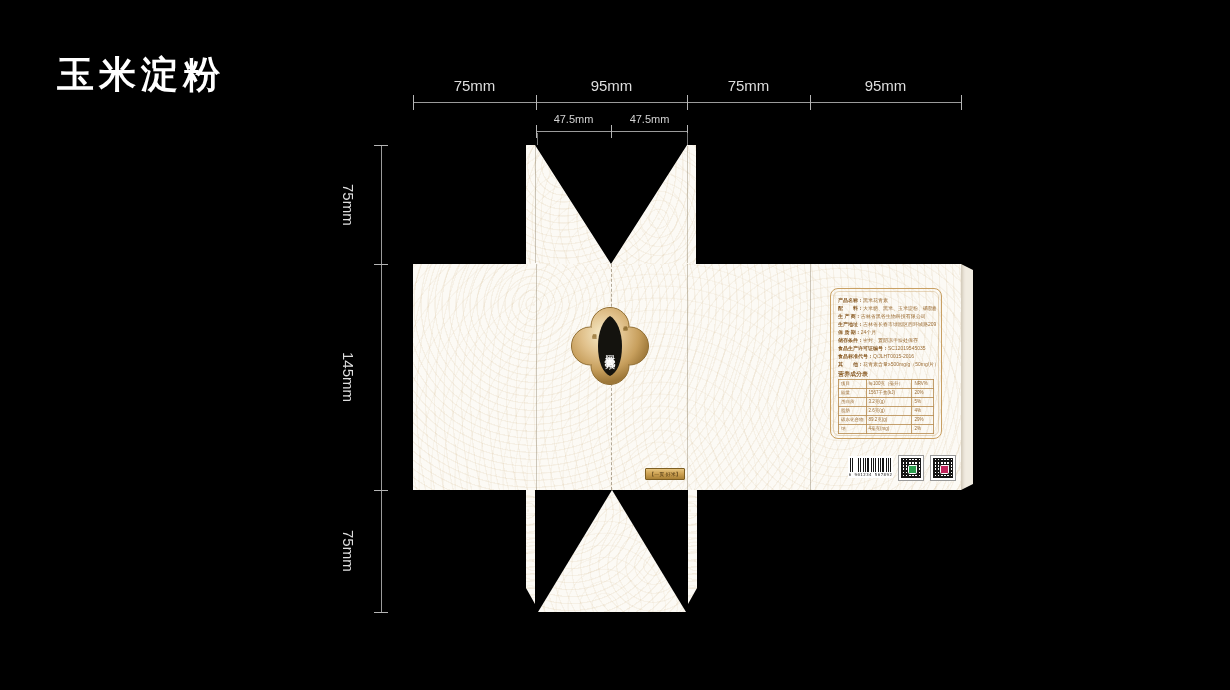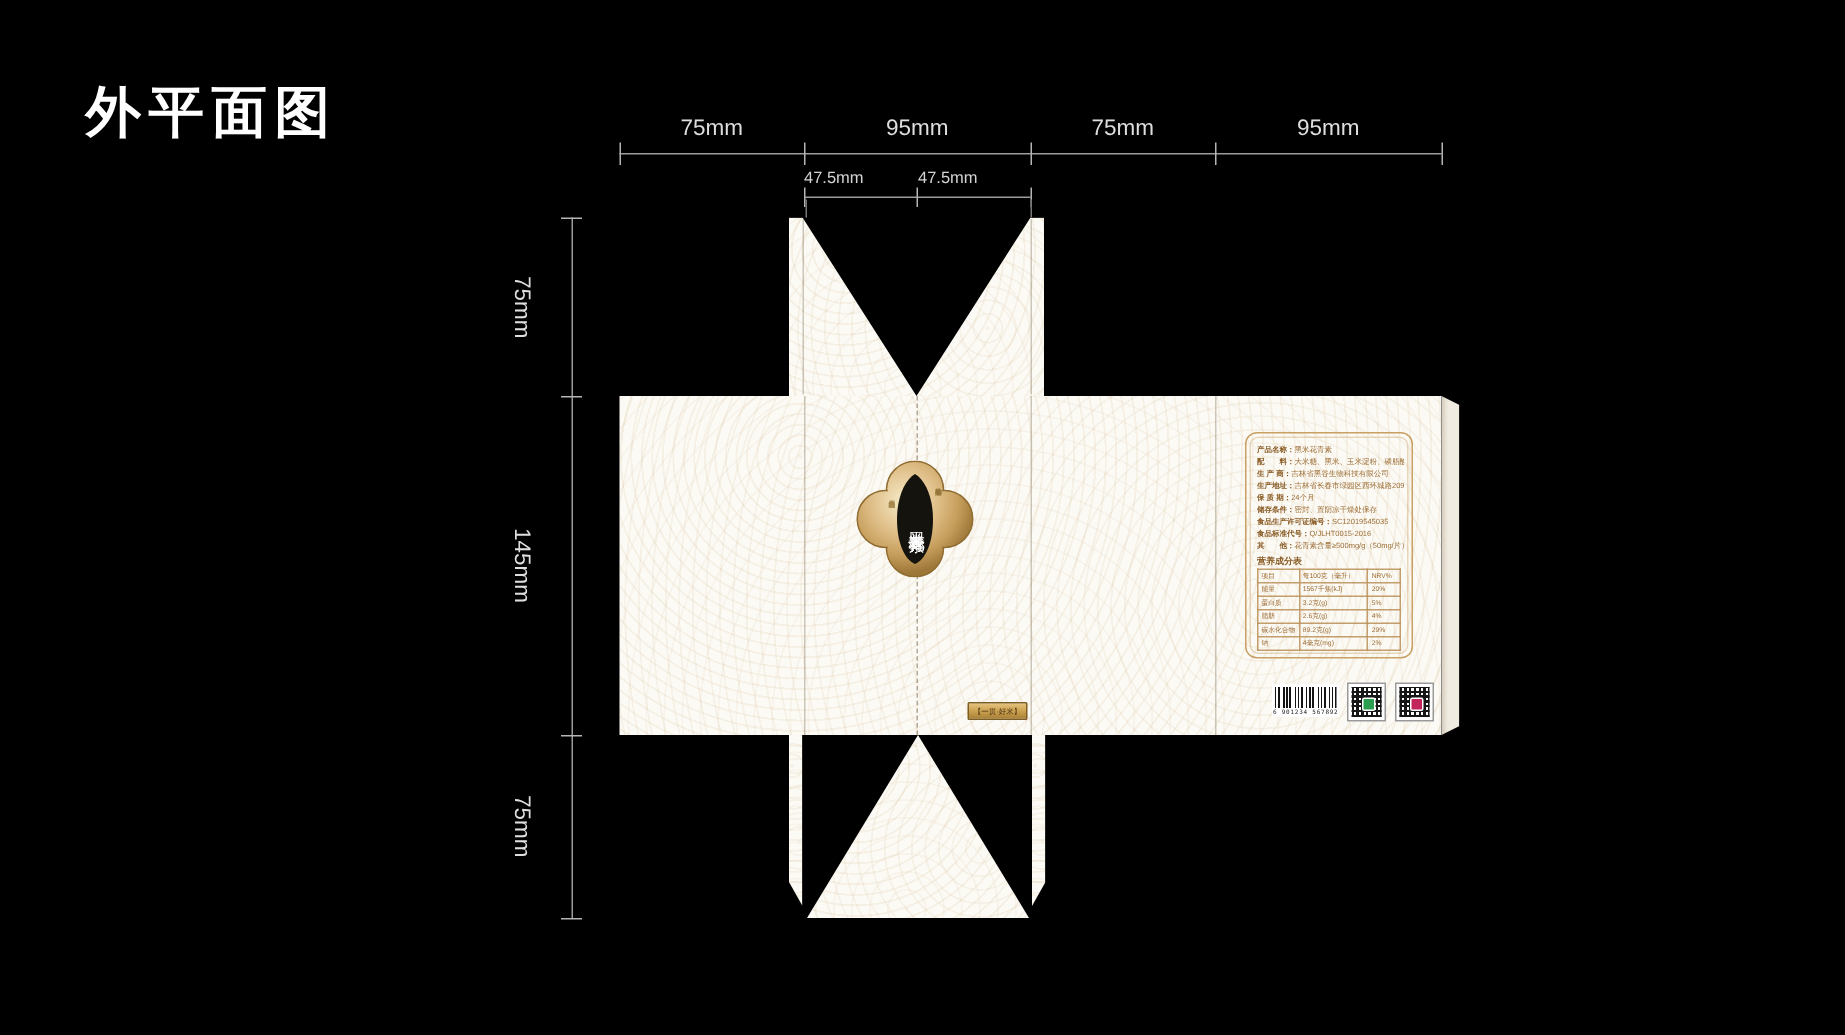--- a/index.html
+++ b/index.html
@@ -9,21 +9,21 @@
   
   .page-title{position:absolute;left:57px;top:50px;font-family:"Liberation Serif",serif;
     font-weight:bold;font-size:37px;color:#ffffff;letter-spacing:5px;}
 
   
   .dim-line-h{position:absolute;height:1px;background:#9b9b9b;}
   .dim-line-v{position:absolute;width:1px;background:#9b9b9b;}
   .dim-tick-v{position:absolute;width:1px;background:#b5b5b5;}
   .dim-tick-h{position:absolute;height:1px;background:#b5b5b5;}
   .dim-label{position:absolute;color:#dedede;font-size:15px;text-align:center;}
-  .dim-label-sm{position:absolute;color:#d3d3d3;font-size:11px;text-align:left;}
+  .dim-label-sm{position:absolute;color:#d3d3d3;font-size:11px;text-align:center;}
   .dim-label-v{position:absolute;color:#dedede;font-size:15px;writing-mode:vertical-rl;
     display:flex;align-items:center;justify-content:center;}
 
   
   .paper{position:absolute;background-color:#fcfaf5;
     background-image:
       repeating-radial-gradient(circle at 22% 18%, rgba(199,166,112,0.12) 0 1px, rgba(0,0,0,0) 1.5px 7px),
       repeating-radial-gradient(circle at 78% 62%, rgba(199,166,112,0.10) 0 1px, rgba(0,0,0,0) 1.5px 9px),
       repeating-radial-gradient(circle at 45% 95%, rgba(199,166,112,0.08) 0 1px, rgba(0,0,0,0) 1.5px 12px);}
   .fold-line{position:absolute;width:1px;background:rgba(125,112,88,0.38);}
@@ -77,21 +77,21 @@
       repeating-linear-gradient(0deg,#161616 0 1.6px,rgba(0,0,0,0) 1.6px 3.2px),
       repeating-linear-gradient(90deg,#161616 0 1.6px,#ffffff 1.6px 3.2px);}
   .qr-center{position:absolute;left:50%;top:50%;width:7px;height:7px;margin:-3.5px 0 0 -3.5px;
     border:1px solid #fff;border-radius:1.5px;}
 </style>
 </head>
 <body>
 
 <div class="stage">
 
-  <div class="page-title">外平面图</div>
+  <div class="page-title">玉米淀粉</div>
 
   <div class="dim-line-h" style="left:413px;top:102px;width:548px;"></div>
   <div class="dim-tick-v" style="left:413px;top:95px;height:15px;"></div>
   <div class="dim-tick-v" style="left:536px;top:95px;height:15px;"></div>
   <div class="dim-tick-v" style="left:687px;top:95px;height:15px;"></div>
   <div class="dim-tick-v" style="left:810px;top:95px;height:15px;"></div>
   <div class="dim-tick-v" style="left:961px;top:95px;height:15px;"></div>
   <div class="dim-label" style="left:413px;top:77px;width:123px;">75mm</div>
   <div class="dim-label" style="left:536px;top:77px;width:151px;">95mm</div>
   <div class="dim-label" style="left:687px;top:77px;width:123px;">75mm</div>

